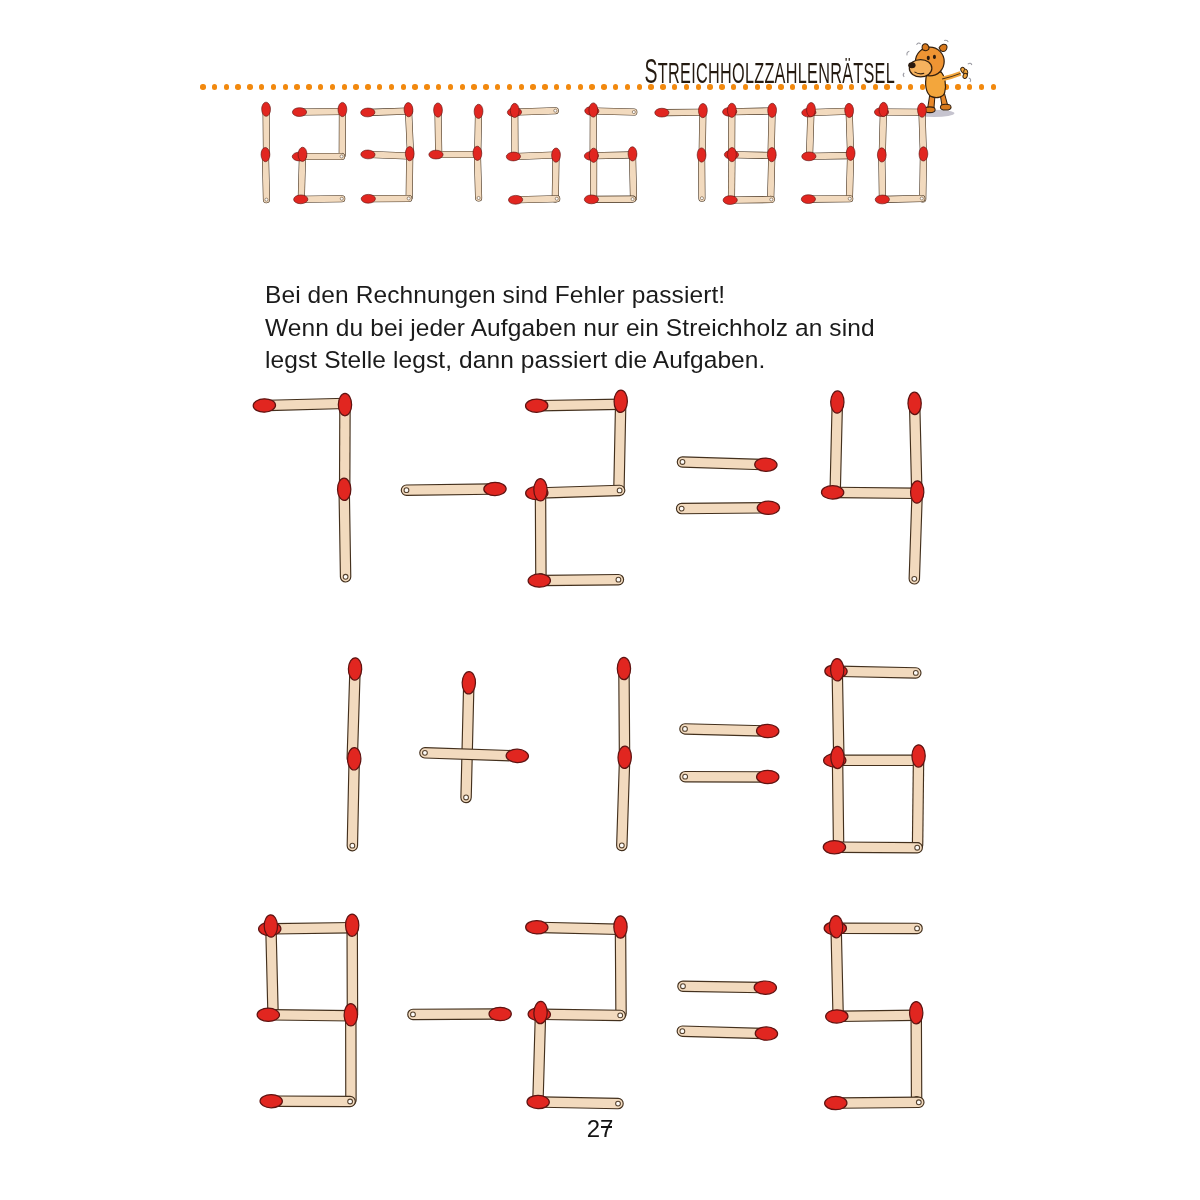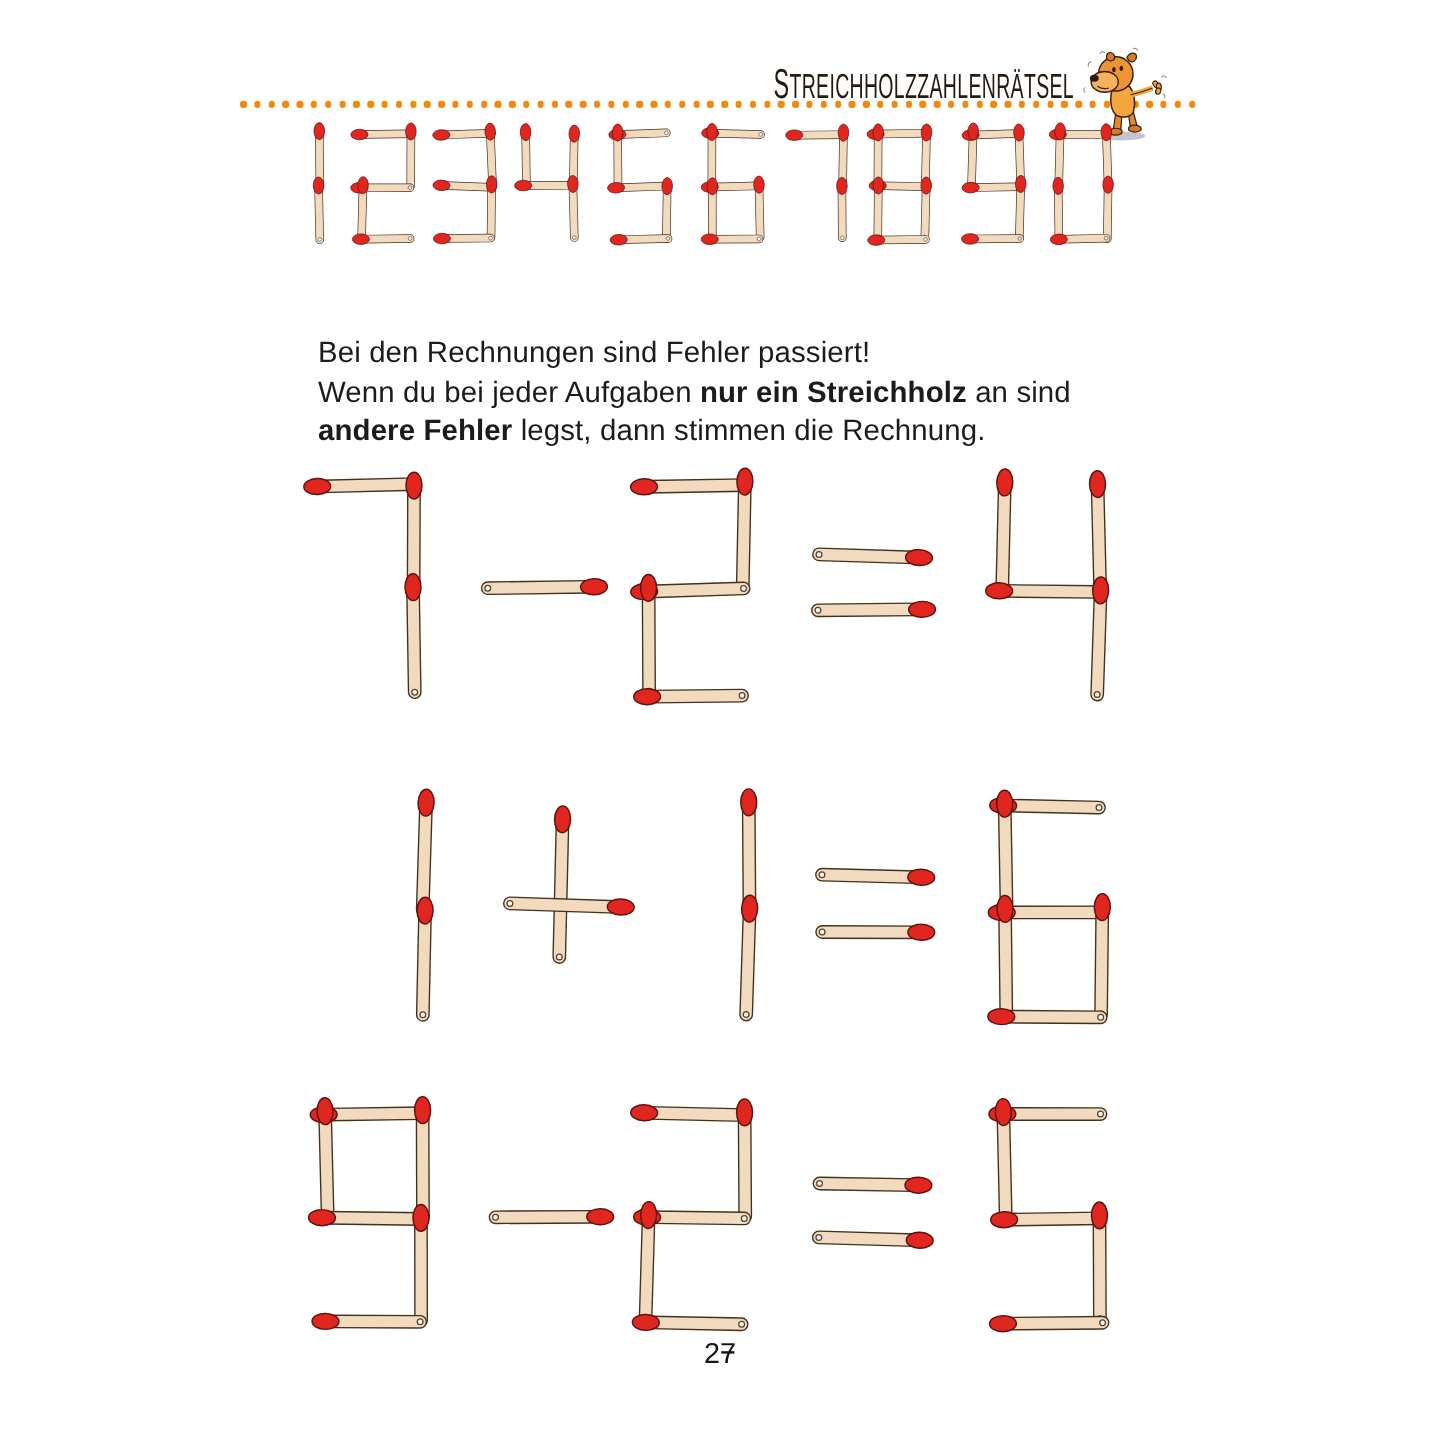--- a/index.html
+++ b/index.html
@@ -19,21 +19,21 @@
   .dots { position:absolute; top:84px; left:200px; width:796px; height:7px; }
   .dots .dot { position:absolute; top:0; width:5.5px; height:5.5px; border-radius:50%; }
   .mascot { position:absolute; top:38px; left:894px; width:86px; height:82px; }
 
   
   .instructions {
     position:absolute; left:265px; top:279px; width:660px;
     font-size:24.5px; line-height:32.5px; color:#1b1b1b; letter-spacing:0.1px;
   }
   .instructions p { margin:0; }
-  .instructions strong { font-weight:bold;text-align:center; }
+  .instructions strong { font-weight:normal;text-align:center; }
 
   
   .match-fig { position:absolute; overflow:visible; }
 
   
   .page-num {
     position:absolute; top:1115px; left:0; width:1200px; text-align:center;
     font-size:24px; color:#151515;
   }
   .page-num .pbar {
@@ -366,21 +366,21 @@
         <ellipse cx="90.36736723407661" cy="4.611647051660405" rx="15" ry="9.25" transform="rotate(-91.89345318697357 90.36736723407661 4.611647051660405)" fill="#e12620" stroke="#5f1311" stroke-width="1.3"></ellipse>
         <ellipse cx="5.866561631254669" cy="98.79280299221443" rx="15" ry="9.25" transform="rotate(-90.83309239832865 5.866561631254669 98.79280299221443)" fill="#e12620" stroke="#5f1311" stroke-width="1.3"></ellipse>
         <ellipse cx="93.54044662658" cy="96.6755561845161" rx="15" ry="9.25" transform="rotate(-89.13181829349388 93.54044662658 96.6755561845161)" fill="#e12620" stroke="#5f1311" stroke-width="1.3"></ellipse>
         <ellipse cx="7.0500469614523285" cy="192.55576004462927" rx="15" ry="9.25" transform="rotate(178.51683586272213 7.0500469614523285 192.55576004462927)" fill="#e12620" stroke="#5f1311" stroke-width="1.3"></ellipse>
       </svg>
     </div>
 
   <div class="instructions">
     <p><span>Bei den Rechnungen sind Fehler passiert!</span></p>
     <p><span>Wenn du bei jeder Aufgaben </span><strong>nur ein Streichholz</strong><span> an sind</span></p>
-    <p><strong>andere Fehler</strong><span> legst, dann stimmen die Rechnung.</span></p>
+    <p><strong>legst Stelle</strong><span> legst, dann passiert die Aufgaben.</span></p>
   </div>
 
   <div id="eq0">
       <svg viewBox="0 0 100 200" class="match-fig" width="95" height="190" style="left: 258px; top: 397px;">
         <line x1="10.461244034767152" y1="8.83088140487671" x2="92.66848630905152" y2="6.712147426605225" stroke="#43301d" stroke-width="12.1" stroke-linecap="round"></line>
         <line x1="10.461244034767152" y1="8.83088140487671" x2="92.66848630905152" y2="6.712147426605225" stroke="#f2dabe" stroke-width="9.7" stroke-linecap="round"></line>
         <circle cx="92.66848630905152" cy="6.712147426605225" r="2.522" fill="#ffffff" stroke="#43301d" stroke-width="1.1" opacity="0.9"></circle>
         <line x1="91.54640465974808" y1="11.771061754226684" x2="91.22560977935791" y2="98.74256076812745" stroke="#43301d" stroke-width="12.1" stroke-linecap="round"></line>
         <line x1="91.54640465974808" y1="11.771061754226684" x2="91.22560977935791" y2="98.74256076812745" stroke="#f2dabe" stroke-width="9.7" stroke-linecap="round"></line>
         <circle cx="91.22560977935791" cy="98.74256076812745" r="2.522" fill="#ffffff" stroke="#43301d" stroke-width="1.1" opacity="0.9"></circle>

